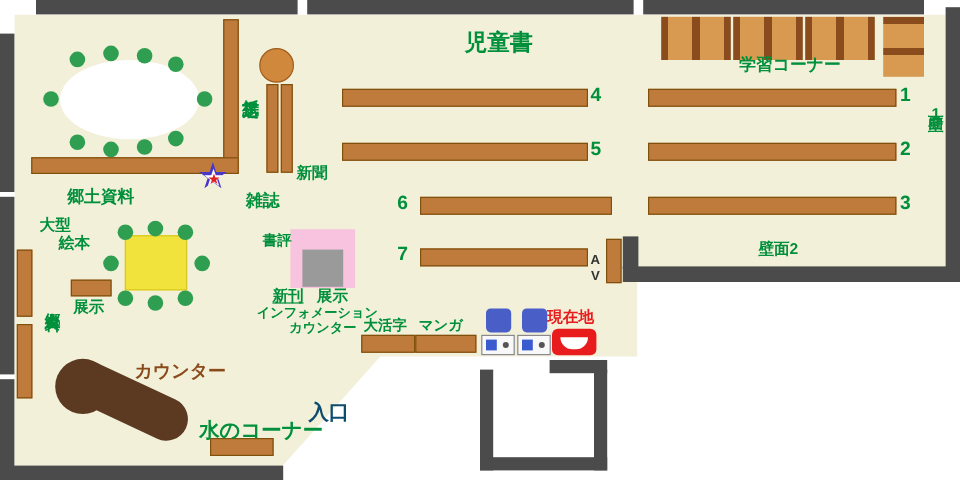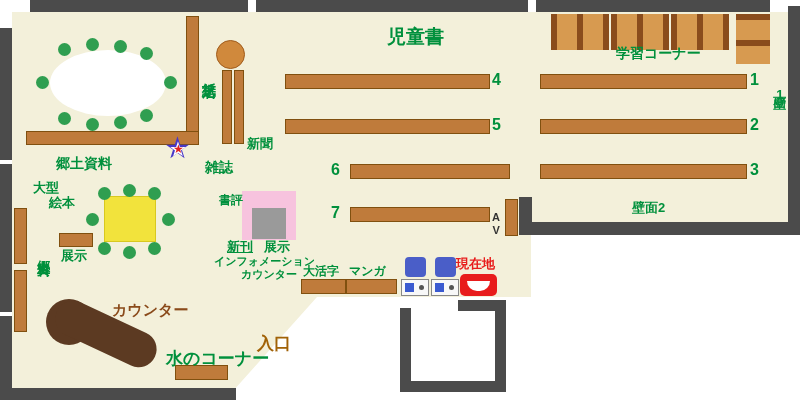--- a/index.html
+++ b/index.html
@@ -134,21 +134,21 @@
   <div class="lbl" style="left:219px;top:194px;font-size:12px;">書評</div>
   <div class="lbl" style="left:227px;top:240px;font-size:13px;text-decoration:underline;">新刊</div>
   <div class="lbl" style="left:264px;top:240px;font-size:13px;">展示</div>
   <div class="lbl" style="left:214px;top:255px;font-size:11px;">インフォメーション</div>
   <div class="lbl" style="left:241px;top:268px;font-size:11px;">カウンター</div>
   <div class="lbl" style="left:303px;top:265px;font-size:12px;">大活字</div>
   <div class="lbl" style="left:349px;top:265px;font-size:12px;">マンガ</div>
   <div class="lbl" style="left:456px;top:257px;font-size:13px;color:#e81c1c;">現在地</div>
   <div class="lbl" style="left:112px;top:302px;font-size:15px;color:#8a4a1a;">カウンター</div>
   <div class="lbl" style="left:166px;top:350px;font-size:17px;">水のコーナー</div>
-  <div class="lbl" style="left:257px;top:335px;font-size:17px;color:#a16207;">入口</div>
+  <div class="lbl" style="left:257px;top:335px;font-size:17px;color:#0c4a6e;">入口</div>
   <div class="lbl vtext" style="left:490px;top:211px;font-size:11px;color:#333;">AV</div>
 
   <div class="lbl" style="left:492px;top:71px;font-size:16px;">4</div>
   <div class="lbl" style="left:492px;top:116px;font-size:16px;">5</div>
   <div class="lbl" style="left:331px;top:161px;font-size:16px;">6</div>
   <div class="lbl" style="left:331px;top:204px;font-size:16px;">7</div>
   <div class="lbl" style="left:750px;top:71px;font-size:16px;">1</div>
   <div class="lbl" style="left:750px;top:116px;font-size:16px;">2</div>
   <div class="lbl" style="left:750px;top:161px;font-size:16px;">3</div>
 

